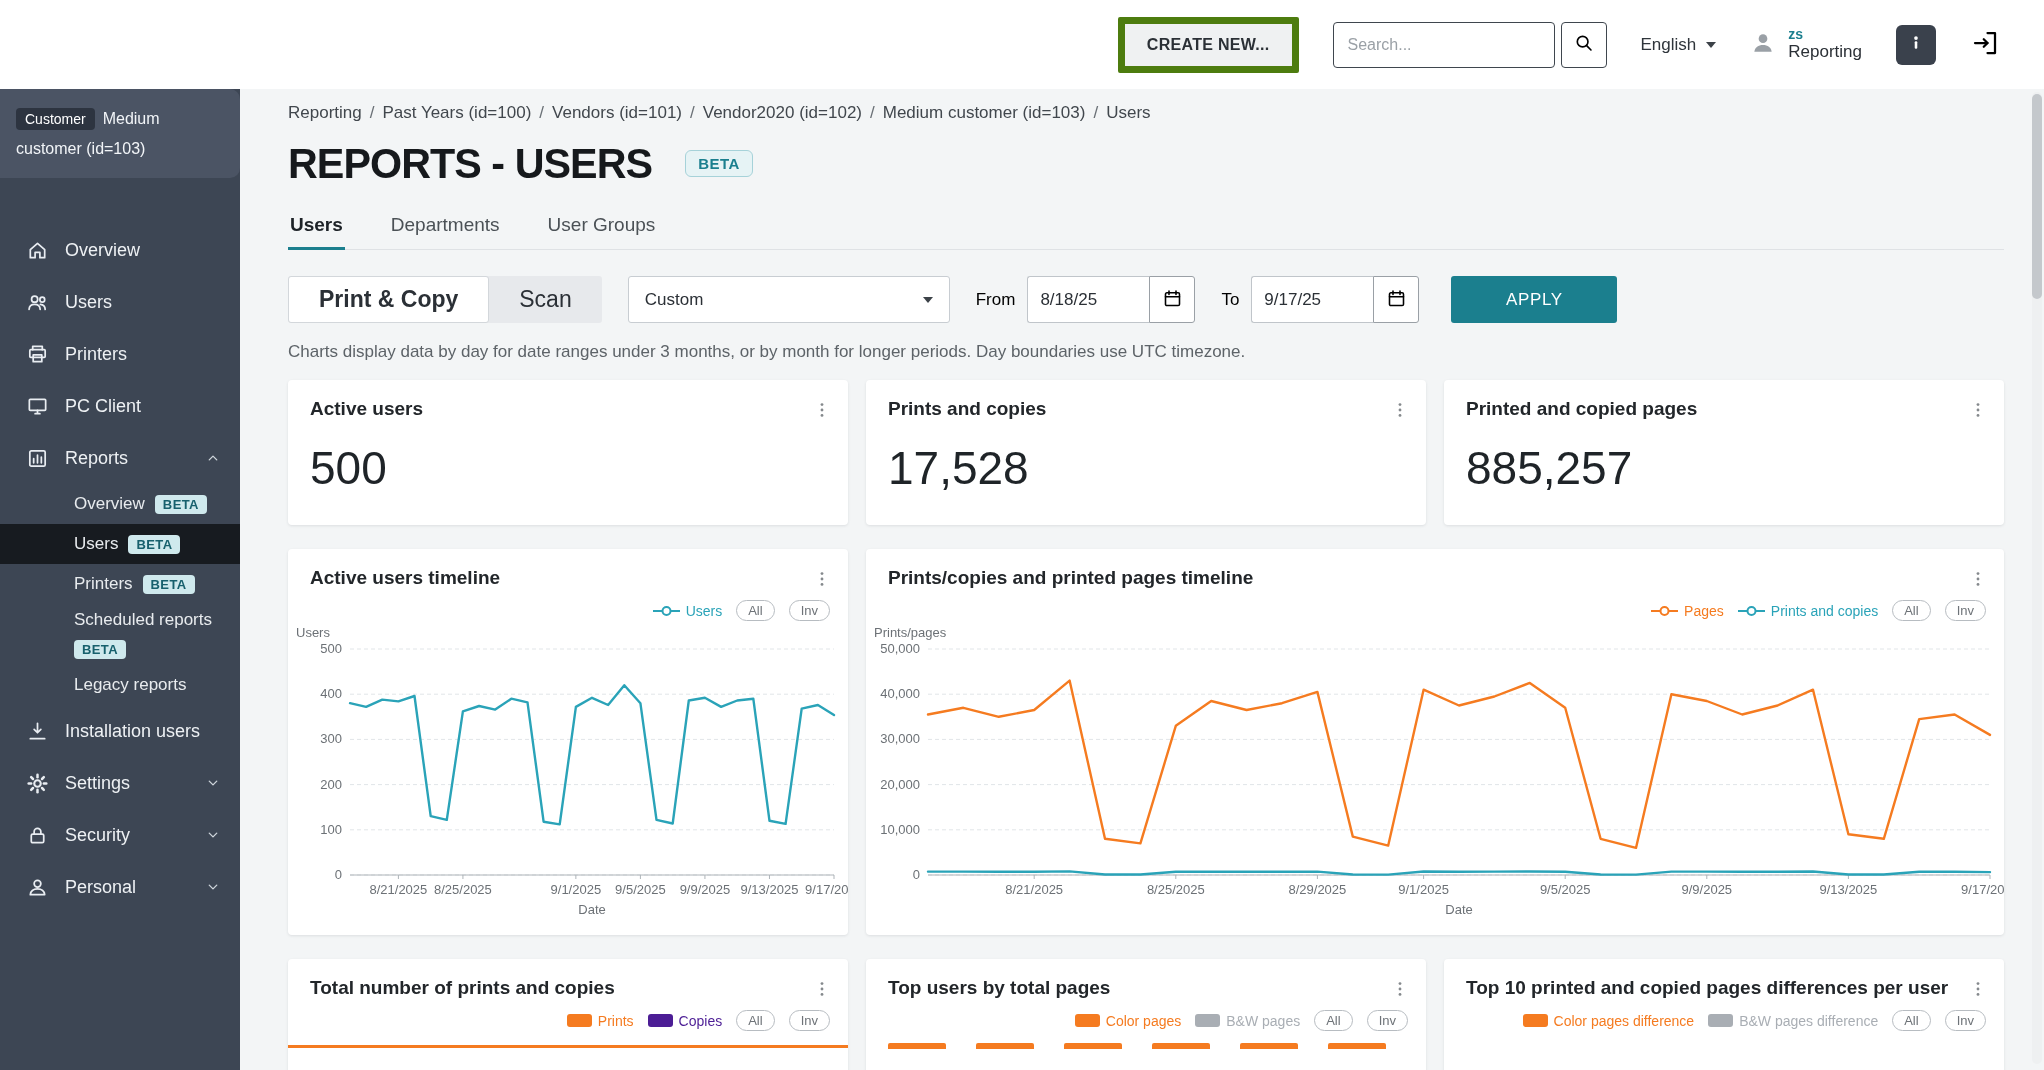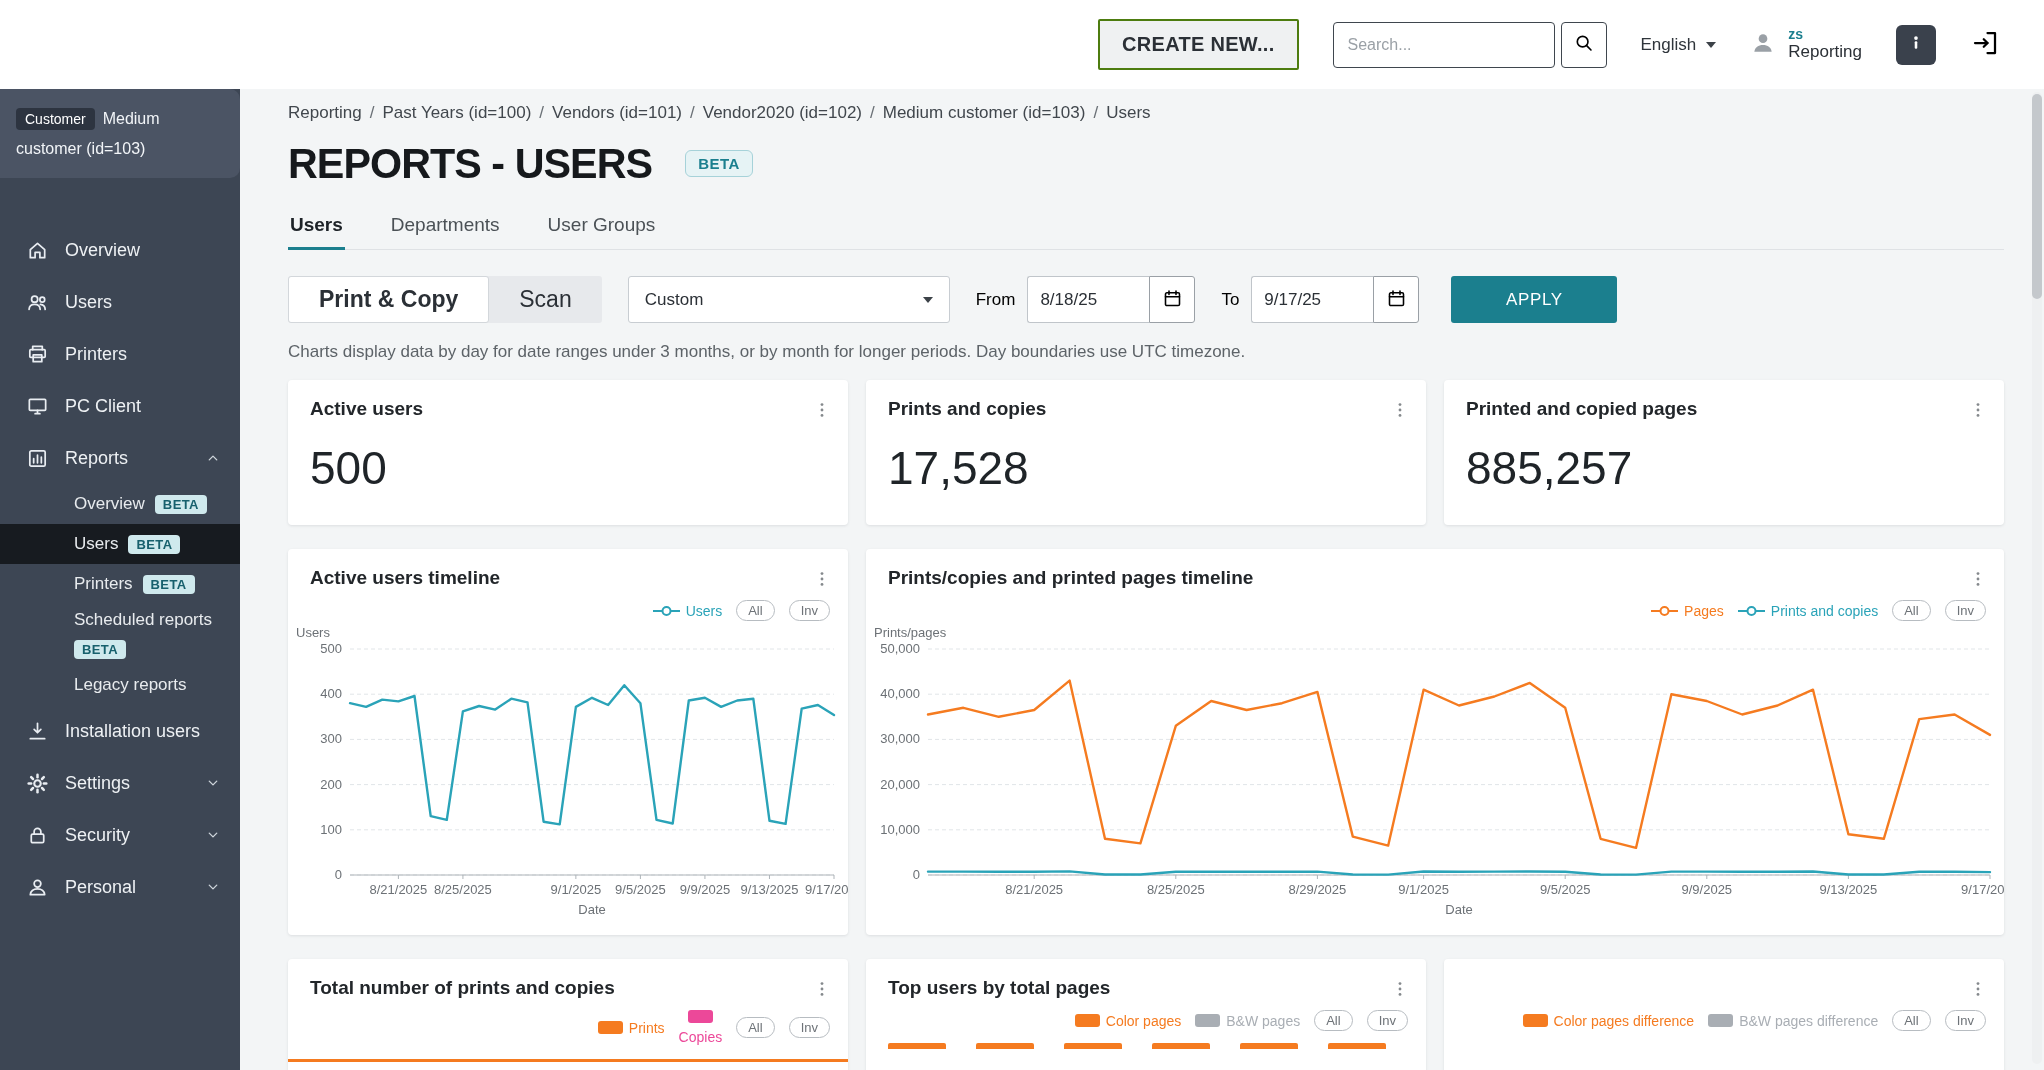--- a/index.html
+++ b/index.html
@@ -3,21 +3,21 @@
 <meta charset="utf-8">
 <style>
   * { margin:0; padding:0; box-sizing:border-box; }
   html,body { width:2044px; height:1070px; overflow:hidden; }
   body { font-family:"Liberation Sans", sans-serif; color:#22262b; background:#f3f5f6; }
   .app { position:relative; display:flex; flex-direction:column; width:100%; height:100%; }
 
   
   header { flex:0 0 89px; background:#fff; display:flex; align-items:center; padding-right:44px; }
   .hgroup { margin-left:auto; display:flex; align-items:center; gap:34px; }
-  .btn-create { background:#eff1f2; border:2px solid #4d7c0f; color:#2b3036; font-size:20px; font-weight:bold;
+  .btn-create { background:#eff1f2; border:7px solid #4d7c0f; color:#2b3036; font-size:16px; font-weight:bold;
     padding:12px 22px; border-radius:2px; cursor:pointer; letter-spacing:.3px; font-family:inherit; }
   .search-wrap { display:flex; align-items:center; gap:6px; }
   .search-input { width:222px; height:46px; border:1px solid #3f464e; border-radius:4px; padding:12px 14px;
     font-size:16px; color:#0f172a; font-family:inherit; }
   .search-input::placeholder { color:#9aa0a6; }
   .search-btn { width:46px; height:46px; border:1px solid #3f464e; border-radius:4px; background:#fff;
     display:flex; align-items:center; justify-content:center; cursor:pointer; }
   .lang { display:flex; align-items:center; gap:10px; font-size:17px; color:#2f353b; cursor:pointer; }
   .caret { width:0; height:0; border-left:5px solid transparent; border-right:5px solid transparent; border-top:6px solid #3c4248; }
   .account { display:flex; align-items:center; gap:12px; cursor:pointer; }
@@ -556,21 +556,21 @@
                   <circle cx="12" cy="5.5" r="1.7"></circle>
                   <circle cx="12" cy="12" r="1.7"></circle>
                   <circle cx="12" cy="18.5" r="1.7"></circle>
                 </svg></button>
           </div>
           <div class="legend-row">
             <span class="legend-item" style="color: rgb(245, 123, 32);">
               <span class="swatch"></span>
               <span>Prints</span>
             </span>
-            <span class="legend-item" style="color: #ec4899; flex-direction: column;">
+            <span class="legend-item" style="color: #4c1d95;">
               <span class="swatch"></span>
               <span>Copies</span>
             </span>
             <span class="pill">All</span>
             <span class="pill">Inv</span>
           </div>
           <div class="sliver-line"></div>
         </section>
 
         <section class="card bottom-card">
@@ -599,20 +599,21 @@
               <span></span>
               <span></span>
               <span></span>
               <span></span>
               <span></span>
             </div>
         </section>
 
         <section class="card bottom-card">
           <div class="card-head">
+            <span class="card-title">Top 10 printed and copied pages differences per user</span>
             <button class="kebab"><svg viewBox="0 0 24 24" fill="currentColor">
                   <circle cx="12" cy="5.5" r="1.7"></circle>
                   <circle cx="12" cy="12" r="1.7"></circle>
                   <circle cx="12" cy="18.5" r="1.7"></circle>
                 </svg></button>
           </div>
           <div class="legend-row">
             <span class="legend-item" style="color: rgb(245, 123, 32);">
               <span class="swatch"></span>
               <span>Color pages difference</span>

